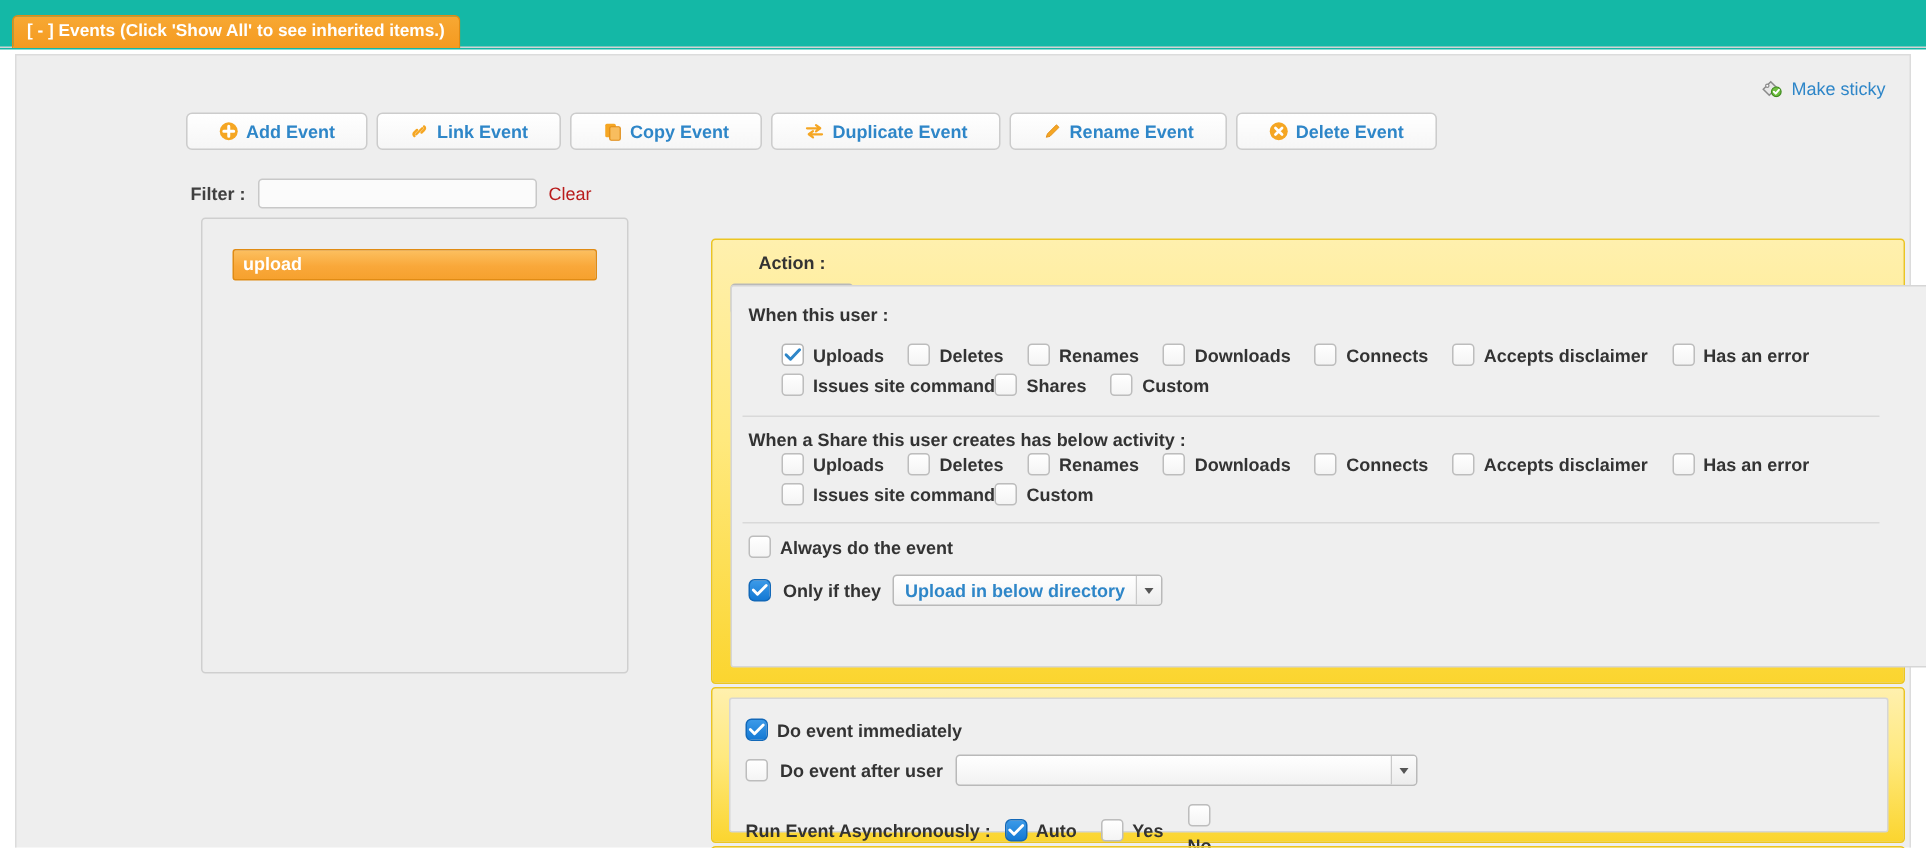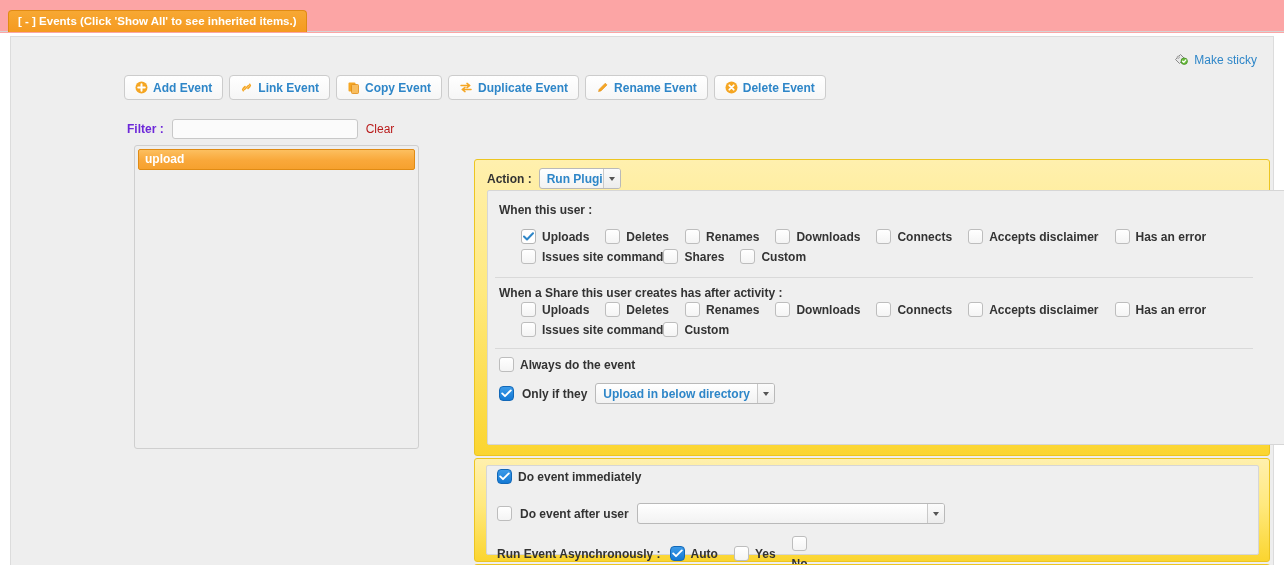--- a/index.html
+++ b/index.html
@@ -9,21 +9,21 @@
     background: #ffffff;
     font-family: "Liberation Sans", sans-serif;
     font-size: 12px;
     color: #333333;
     overflow: hidden;
   }
 
   
   #tabstrip {
     position: absolute; left: 0; top: 0; width: 1284px; height: 33px;
-    background: #fca5a5;
+    background: #14b8a6;
   }
   #tab-underline {
     position: absolute; left: 0; top: 31px; width: 1284px; height: 1px;
     background: #d4d4d4;
   }
   #events-tab {
     position: absolute; left: 8px; top: 10px;
     height: 22px;
     padding: 0 9px;
     background: linear-gradient(180deg, #f7a833 0%, #f59a20 100%);
@@ -57,57 +57,57 @@
   .sticky-icon { display: inline-block; vertical-align: middle; margin-right: 3px; }
 
   
   #toolbar {
     position: absolute; left: 113px; top: 38px;
     display: flex; gap: 6px;
   }
   .tbtn {
     display: flex; align-items: center; gap: 5px;
     height: 25px;
-    padding: 0 10px;
+    padding: 0 21px;
     background: linear-gradient(180deg, #ffffff 0%, #f6f6f6 100%);
     border: 1px solid #cccccc;
     border-radius: 4px;
     color: #2e86c8;
     font-size: 12px;
     font-weight: bold;
     white-space: nowrap;
     cursor: pointer;
   }
   .tbtn .ic { display: flex; align-items: center; }
 
   
   #filter-row {
     position: absolute; left: 116px; top: 82px;
     display: flex; align-items: center; gap: 8px;
   }
-  #filter-label { font-weight: bold; color: #6d28d9; font-size: 12px; }
+  #filter-label { font-weight: bold; color: #404040; font-size: 12px; }
   #filter-input {
     width: 186px; height: 20px;
     border: 1px solid #c8c8c8;
     border-radius: 3px;
     background: #fbfbfb;
     font-family: "Liberation Sans", sans-serif;
     font-size: 12px;
     padding: 0 4px;
     color: #333;
   }
   #filter-clear { color: #b91c1c; font-size: 12px; cursor: pointer; }
 
   #event-list {
     position: absolute; left: 123px; top: 108px;
     width: 285px; height: 304px;
     background: #eeeeee;
     border: 1px solid #cfcfcf;
     border-radius: 3px;
-    padding: 3px;
+    padding: 20px;
   }
   .list-item {
     height: 19px; line-height: 19px;
     padding: 0 6px;
     font-size: 12px;
     color: #333;
     border-radius: 2px;
   }
   .list-item.selected {
     background: linear-gradient(180deg, #fcbf5f 0%, #f9a83a 55%, #f6a12e 100%);
@@ -131,21 +131,21 @@
   .inner-box {
     position: absolute;
     background: #efefef;
     border: 1px solid #d6d6d6;
     border-radius: 2px;
   }
 
   
   #action-row {
     position: absolute; left: 12px; top: 8px;
-    display: flex; align-items: center; gap: 7px;
+    display: flex; align-items: center; gap: 7px; flex-direction: column;
   }
   #action-label { font-weight: bold; font-size: 12px; color: #333; }
 
   .dropdown {
     display: flex; align-items: center;
     height: 21px;
     background: linear-gradient(180deg, #ffffff 0%, #f2f2f2 100%);
     border: 1px solid #b9b9b9;
     border-radius: 3px;
     color: #2e86c8;
@@ -385,21 +385,21 @@
           <span class="lbl">Shares</span>
         </div>
         <div class="opt">
           <span class="cb"></span>
           <span class="lbl">Custom</span>
         </div>
       </div>
 
       <div class="hr" style="position:absolute; left:7px; top:86px; width:758px;"></div>
 
-      <div style="position:absolute; left:11px; top:95px;" class="section-title">When a Share this user creates has after activity :</div>
+      <div style="position:absolute; left:11px; top:95px;" class="section-title">When a Share this user creates has below activity :</div>
 
       <div style="position:absolute; left:33px; top:111px; display:flex; flex-wrap:wrap; width:730px; row-gap:5px;">
         <div class="opt">
           <span class="cb"></span>
           <span class="lbl">Uploads</span>
         </div>
         <div class="opt">
           <span class="cb"></span>
           <span class="lbl">Deletes</span>
         </div>
@@ -455,21 +455,21 @@
         </div>
       </div>
 
 
     </div>
   </div>
 
   <div class="ypanel" id="panel-timing">
     <div class="inner-box" style="left:11px; top:6px; width:773px; height:90px;">
 
-      <div class="opt" style="position:absolute; left:10px; top:3px;justify-content:space-between;">
+      <div class="opt" style="position:absolute; left:10px; top:13px;justify-content:space-between;">
         <span class="cbblue">
           <svg width="11" height="9" viewBox="0 0 11 9">
               <path d="M1.2 4.4 L4 7.2 L9.8 1.4" stroke="#ffffff" stroke-width="1.9" fill="none" stroke-linecap="round" stroke-linejoin="round"></path>
             </svg>
         </span>
         <span class="lbl">Do event immediately</span>
       </div>
 
       <div style="position:absolute; left:10px; top:37px; display:flex; align-items:center; gap:8px;">
         <span class="cb"></span>

